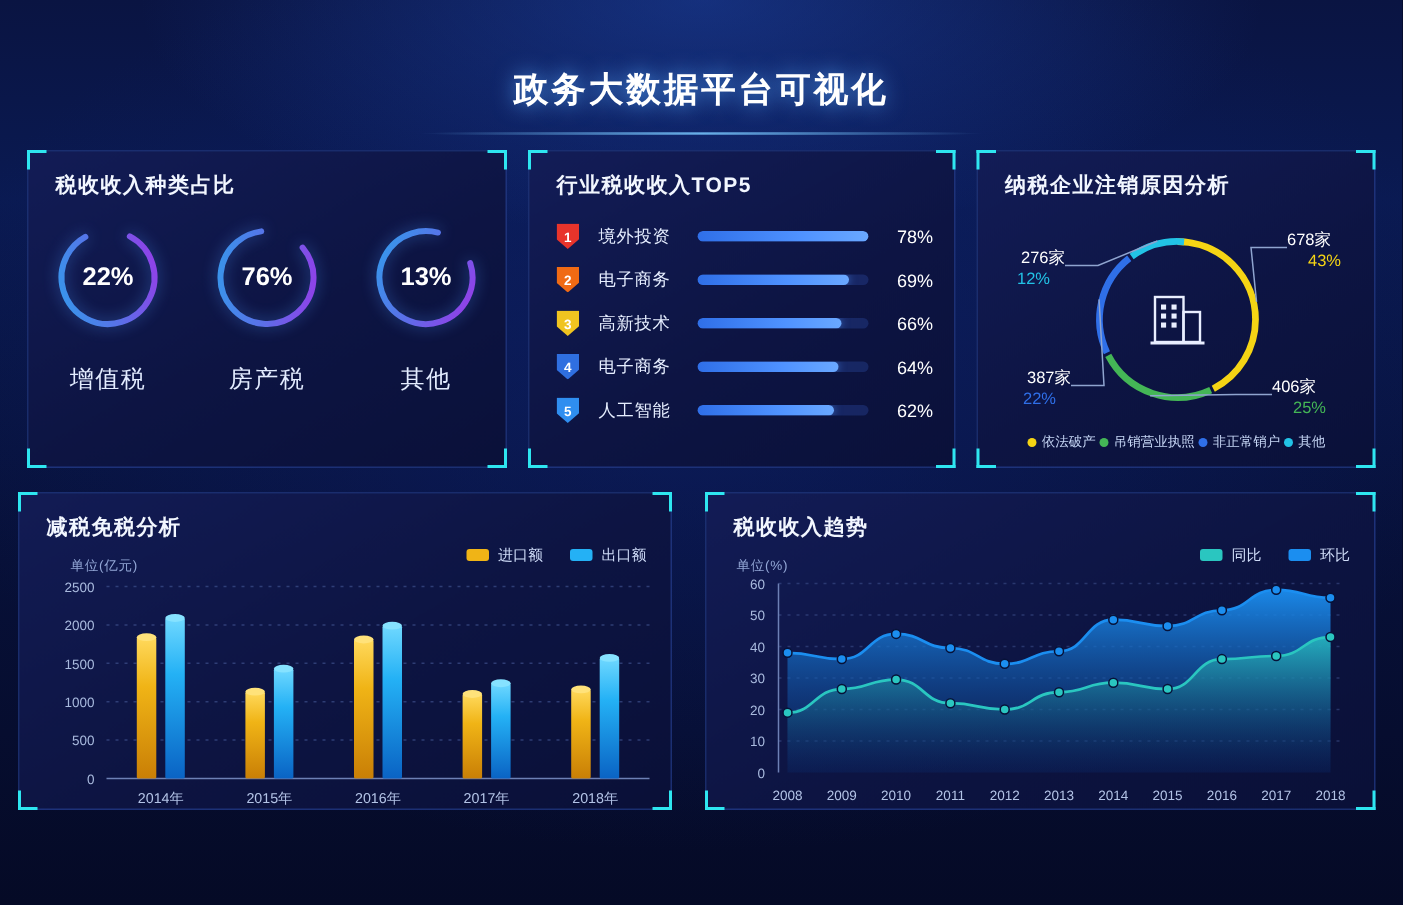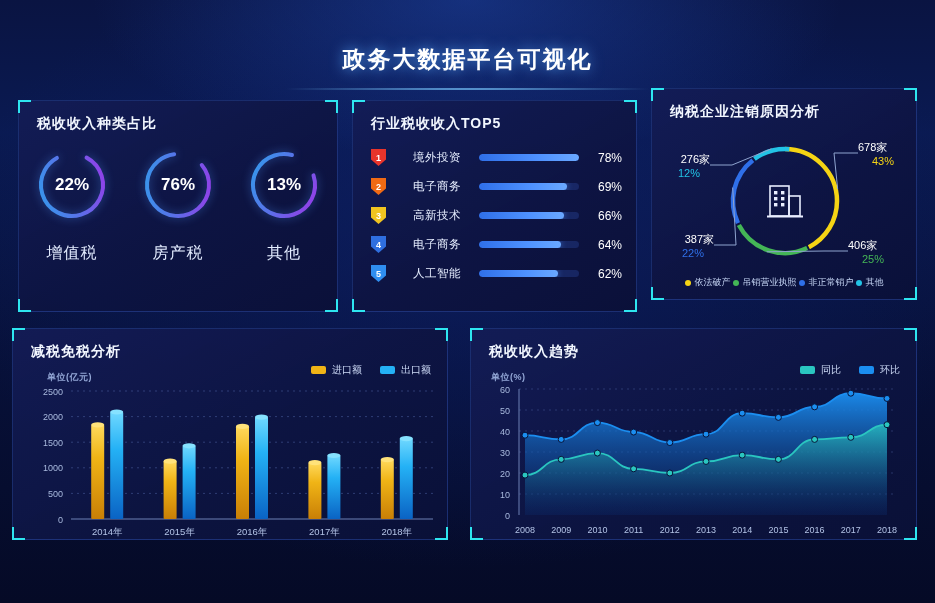--- a/index.html
+++ b/index.html
@@ -36,26 +36,26 @@
     background:linear-gradient(150deg, rgba(19,28,86,.92) 0%, rgba(13,20,66,.95) 55%, rgba(10,16,56,.95) 100%);
     border:1px solid rgba(48,86,180,.40);
     padding-left:16px;
   }
   .corner{ position:absolute; width:13px; height:13px; border:2px solid #2ee6f0; }
   .corner.tl{ top:-1px; left:-1px; border-right:none; border-bottom:none; }
   .corner.tr{ top:-1px; right:-1px; border-left:none; border-bottom:none; }
   .corner.bl{ bottom:-1px; left:-1px; border-right:none; border-top:none; }
   .corner.br{ bottom:-1px; right:-1px; border-left:none; border-top:none; }
   .ptitle{ position:absolute; top:14px; left:18px; font-size:14px; font-weight:bold; color:#f2f7ff; letter-spacing:1px; }
-  .unit{ position:absolute; font-size:9px; color:#93a7d6; letter-spacing:.5px;font-weight:bold; }
+  .unit{ position:absolute; font-size:9px; color:#93a7d6; letter-spacing:.5px; }
 
   
   #p1{ left:18px;  top:100px; width:320px; height:212px; }
   #p2{ left:352px; top:100px; width:285px; height:212px; }
-  #p3{ left:651px; top:88px; width:266px; height:212px; }
+  #p3{ left:651px; top:100px; width:266px; height:212px; }
   #p4{ left:12px;  top:328px; width:436px; height:212px; }
   #p5{ left:470px; top:328px; width:447px; height:212px; }
 
   
   .donuts{ position:absolute; top:48px; left:0; width:100%; display:flex; justify-content:space-around; }
   .dwrap{ width:86px; text-align:center; }
   .dring{ position:relative; width:72px; height:72px; margin:0 auto; }
   .dring svg{ display:block; filter:drop-shadow(0 0 5px rgba(80,150,255,.45)); }
   .dval{
     position:absolute; inset:0; display:flex; align-items:center; justify-content:center;
@@ -65,21 +65,21 @@
 
   
   .top5{ position:absolute; top:42px; left:18px; right:14px; }
   .t5row{ display:flex; align-items:center; height:29px; }
   .badge{ position:relative; width:15px; height:17px; flex:0 0 15px; }
   .badge span{
     position:absolute; inset:0; display:flex; align-items:center; justify-content:center;
     font-size:9px; font-weight:bold; color:#fff;
     clip-path:polygon(0 0,100% 0,100% 62%,50% 100%,0 62%);
   }
-  .t5name{ width:62px; margin-left:27px; font-size:11.5px; color:#e6eeff; letter-spacing:.5px; }
+  .t5name{ width:62px; margin-left:13px; font-size:11.5px; color:#e6eeff; letter-spacing:.5px; }
   .t5track{ flex:1; height:7px; background:rgba(40,66,150,.42); border-radius:4px; margin:0 9px 0 4px; overflow:hidden; }
   .t5fill{ height:100%; border-radius:4px; background:linear-gradient(90deg,#2f6fe8 0%,#4f92ff 60%,#6aa8ff 100%); box-shadow:0 0 6px rgba(80,150,255,.6); }
   .t5pct{ width:34px; text-align:right; font-size:12px; color:#ffffff; }
 
   
   .pieArea{ position:absolute; top:34px; left:0; width:100%; height:150px; }
   .pieArea svg{ position:absolute; top:0; left:0; }
   .pielegend{ position:absolute; bottom:10px; left:0; width:100%; display:flex; justify-content:center; gap:2px; }
   .plg{ display:flex; align-items:center; font-size:9px; color:#c6d6f5; }
   .plg i{ width:6px; height:6px; border-radius:50%; margin-right:4px; display:inline-block; }

